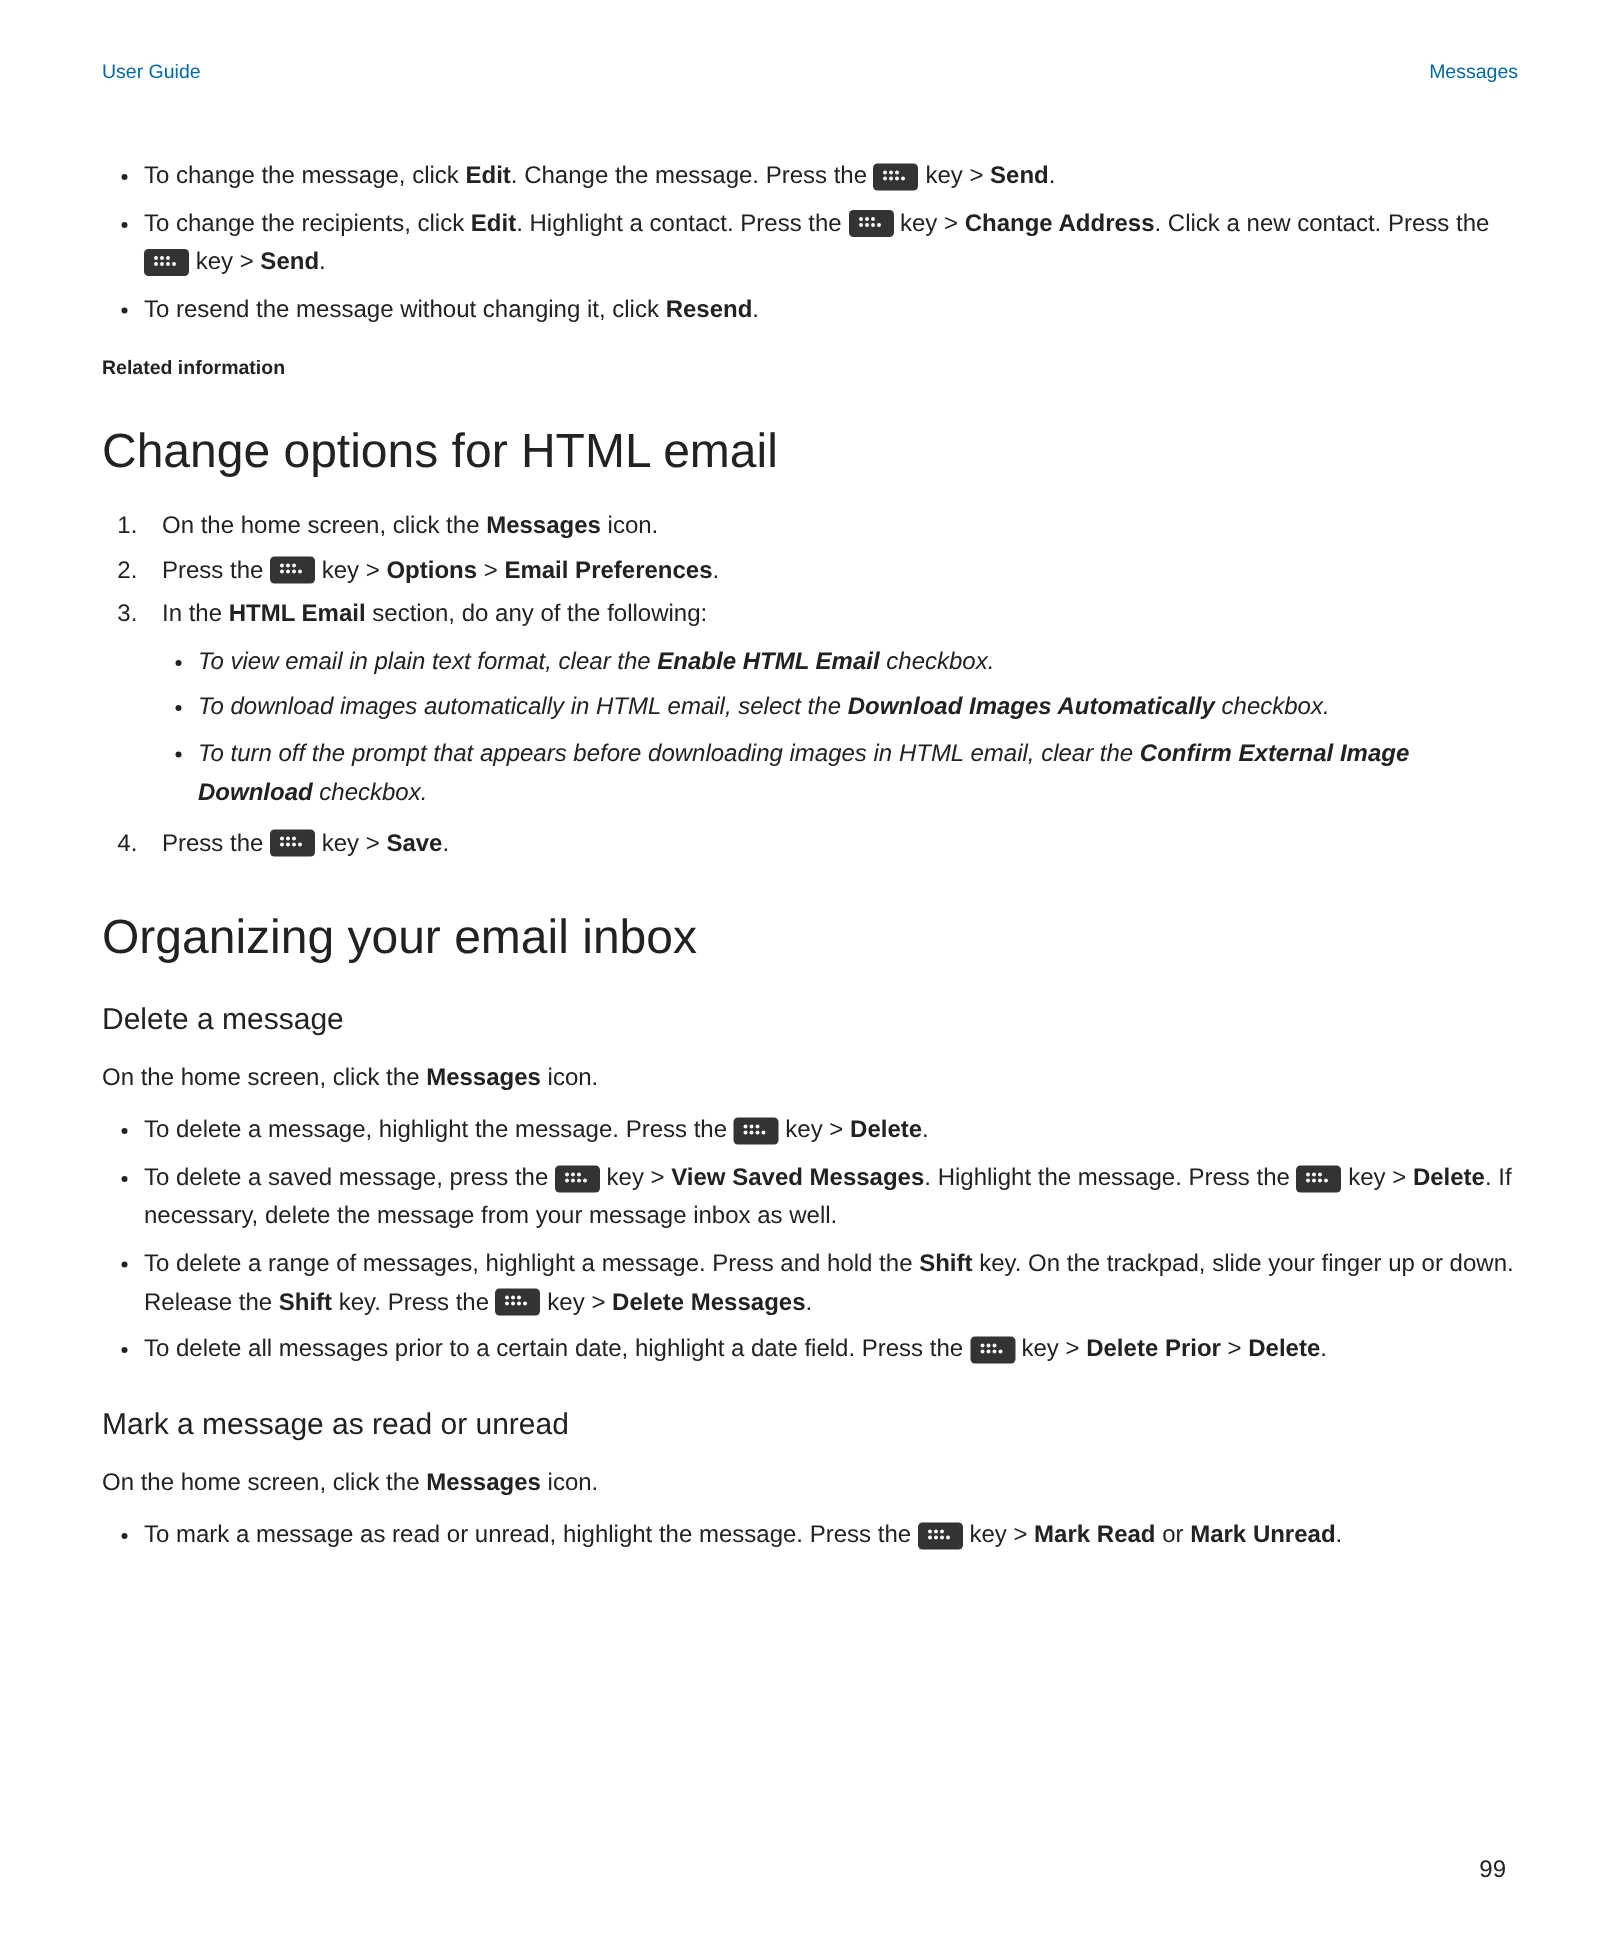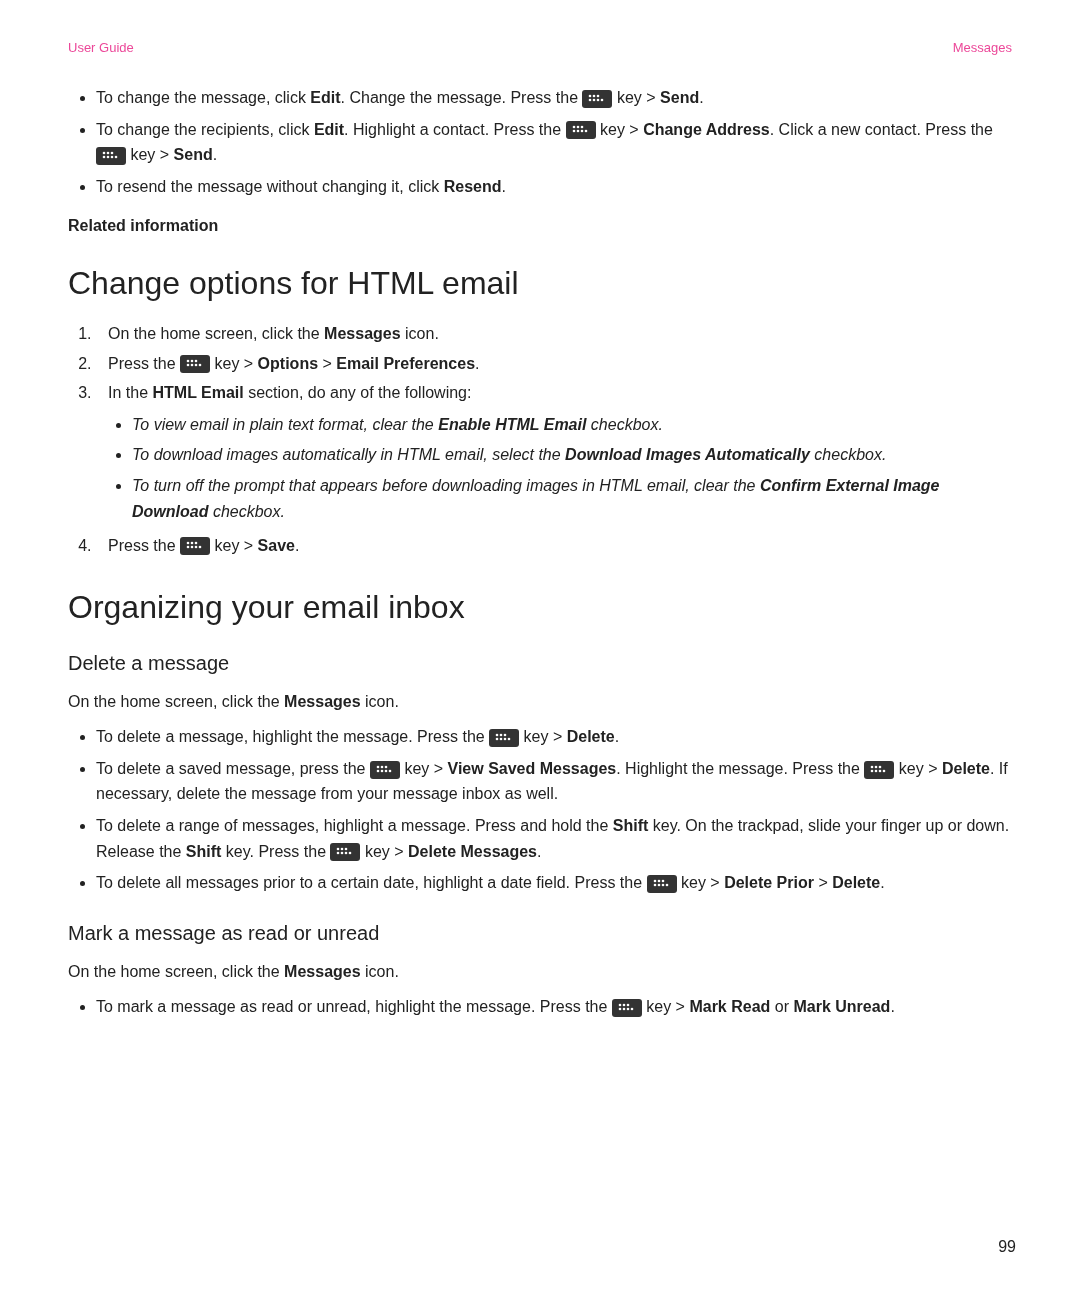--- a/index.html
+++ b/index.html
@@ -13,22 +13,22 @@
     width: 1080px;
     height: 1296px;
     box-sizing: border-box;
     padding: 40px 68px 40px 68px;
     position: relative;
   }
   .header-row {
     display: flex;
     justify-content: space-between;
     font-size: 13px;
-    color: #ec4899;
-    margin-bottom: 30px;
+    color: #0369a1;
+    margin-bottom: 50px;
   }
   ul.bullets {
     list-style: disc;
     padding-left: 28px;
     margin: 0 0 16px 0;
   }
   ul.bullets > li {
     font-size: 16px;
     line-height: 1.6;
     margin-bottom: 6px;
@@ -48,21 +48,21 @@
     padding-left: 24px;
     margin: 6px 0;
   }
   ul.inner-bullets > li {
     font-size: 16px;
     line-height: 1.65;
     margin-bottom: 4px;
     font-style: italic;
   }
   .related-heading {
-    font-size: 16px;
+    font-size: 13px;
     font-weight: bold;
     margin-top: 18px;
   }
   .related-link {
     color: #0066cc;
     font-size: 16px;
     margin-top: 2px;
     display: inline;
   }
   .h2 {
@@ -94,21 +94,21 @@
   }
   .bb-key svg {
     position: absolute;
     left: 5px;
     top: 3px;
     width: 20px;
     height: 12px;
   }
   .page-number {
     position: absolute;
-    right: 64px;
+    right: 76px;
     bottom: 40px;
     font-size: 16px;
   }
   b { font-weight: bold; }
 </style>
 </head>
 <body>
 
 <div class="page">
 

